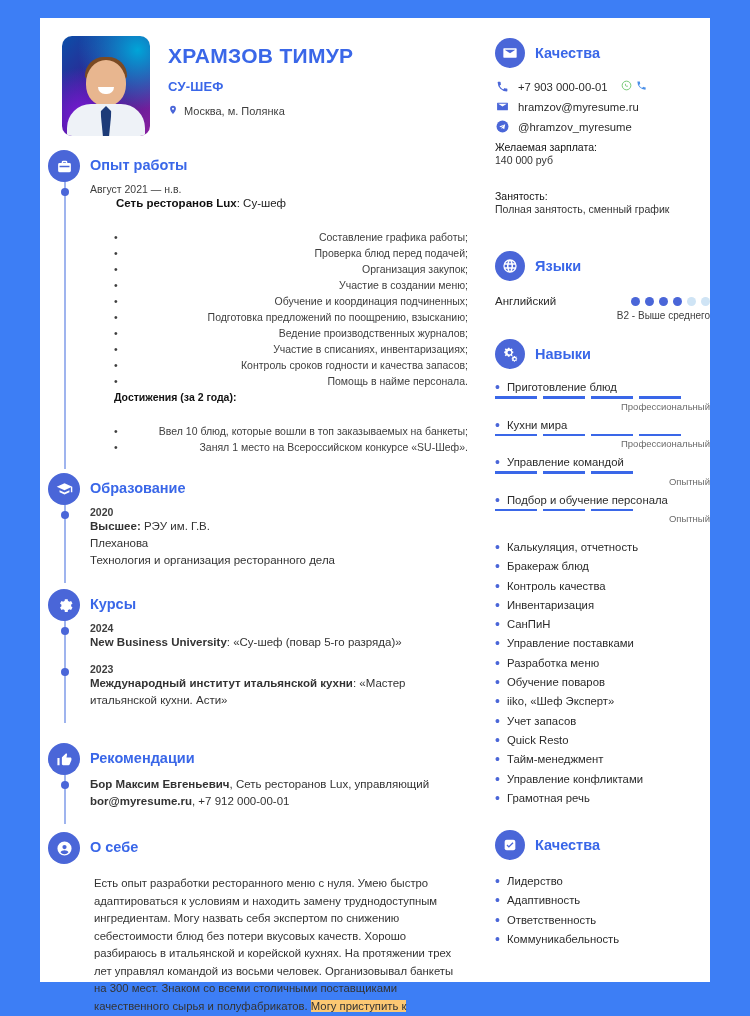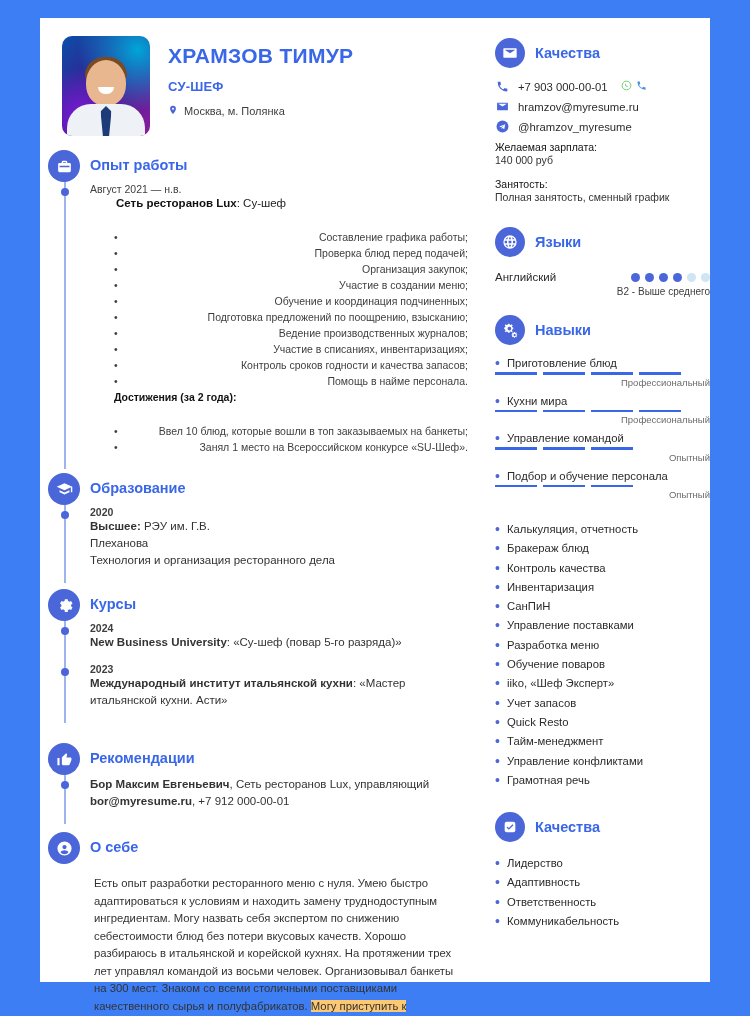--- a/index.html
+++ b/index.html
@@ -316,26 +316,26 @@
           <span class="ci">
             <svg viewBox="0 0 24 24">
                   <circle cx="12" cy="12" r="11"></circle>
                   <path d="M6 12.2l11-4.3-1.8 9.3-3.2-2.3-1.7 1.6.1-2.6 5-4.5-6.2 3.8L6 12.2z" style="fill:#fff"></path>
                 </svg>
           </span>
           <span>@hramzov_myresume</span>
         </div>
         <div class="kv-l">Желаемая зарплата:</div>
         <div class="kv-v">140 000 руб</div>
-        <div class="kv-l" style="margin-top:12px">Занятость:</div>
+        <div class="kv-l" style="margin-top:24px">Занятость:</div>
         <div class="kv-v">Полная занятость, сменный график</div>
       </div>
     </div>
 
-    <div class="rsec" style="margin-top:24px">
+    <div class="rsec" style="margin-top:36px">
       <div class="rhead">
         <div class="rico">
           <svg viewBox="0 0 24 24">
                 <path d="M12 2a10 10 0 100 20 10 10 0 000-20zm6.9 6h-2.9a15 15 0 00-1.3-3.4A8 8 0 0118.9 8zM12 4.2c.6.9 1.2 2.1 1.6 3.8h-3.2c.4-1.7 1-2.9 1.6-3.8zM4.3 14A8 8 0 014 12c0-.7.1-1.4.3-2h3.3a17 17 0 000 4H4.3zm.8 2H8c.3 1.3.8 2.5 1.3 3.4A8 8 0 015.1 16zM8 8H5.1a8 8 0 014.2-3.4A15 15 0 008 8zm4 11.8c-.6-.9-1.2-2.1-1.6-3.8h3.2c-.4 1.7-1 2.9-1.6 3.8zm2-5.8h-4a15 15 0 010-4h4a15 15 0 010 4zm.7 5.4c.5-.9 1-2.1 1.3-3.4h2.9a8 8 0 01-4.2 3.4zm1.7-5.4a17 17 0 000-4h3.3c.2.6.3 1.3.3 2s-.1 1.4-.3 2h-3.3z"></path>
               </svg>
         </div>
         <div class="rtitle">Языки</div>
       </div>
       <div class="rbody" style="padding-top:14px">
         <div>
@@ -401,21 +401,21 @@
         <div class="skill">
           <div class="skill-name">Подбор и обучение персонала</div>
           <div class="bars">
             <span class="bar"></span>
                 <span class="bar"></span>
                 <span class="bar"></span>
           </div>
           <div class="skill-lvl">Опытный</div>
         </div>
 
-        <ul class="bl" style="margin-top:20px">
+        <ul class="bl" style="margin-top:14px">
           <li>Калькуляция, отчетность</li>
           <li>Бракераж блюд</li>
           <li>Контроль качества</li>
           <li>Инвентаризация</li>
           <li>СанПиН</li>
           <li>Управление поставками</li>
           <li>Разработка меню</li>
           <li>Обучение поваров</li>
           <li>iiko, «Шеф Эксперт»</li>
           <li>Учет запасов</li>

